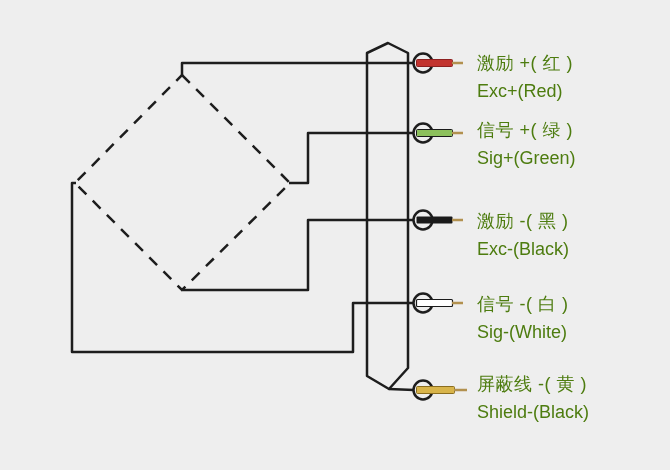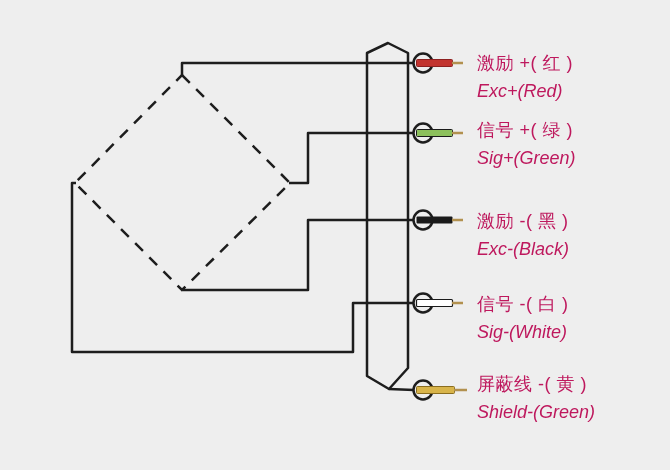--- a/index.html
+++ b/index.html
@@ -16,27 +16,27 @@
     overflow: hidden;
   }
   #diagram-svg {
     position: absolute;
     top: 0;
     left: 0;
   }
   .wire-label {
     position: absolute;
     left: 477px;
-    color: #be185d;
+    color: #4d7c0f;
     font-size: 18px;
     line-height: 28px;
     white-space: nowrap;
   }
   .wire-label .zh { display: block; letter-spacing: 0.5px; }
-  .wire-label .en { display: block; font-style: italic; }
+  .wire-label .en { display: block; }
 </style>
 </head>
 <body>
 
 <div id="canvas">
 
   <svg id="diagram-svg" width="670" height="470" viewBox="0 0 670 470">
 
     <polygon points="182,75 290,183 182,290 75,183" fill="none" stroke="#1d1d1d" stroke-width="2.5" stroke-dasharray="11 9"></polygon>
 
@@ -94,16 +94,16 @@
     <span class="en">Sig-(White)</span>
   </div>
 
   <div class="wire-label" style="top:207px">
     <span class="zh">激励 -( 黑 )</span>
     <span class="en">Exc-(Black)</span>
   </div>
 
   <div class="wire-label" style="top:370px">
     <span class="zh">屏蔽线 -( 黄 )</span>
-    <span class="en">Shield-(Green)</span>
+    <span class="en">Shield-(Black)</span>
   </div>
 
 </div>
 
 </body></html>

